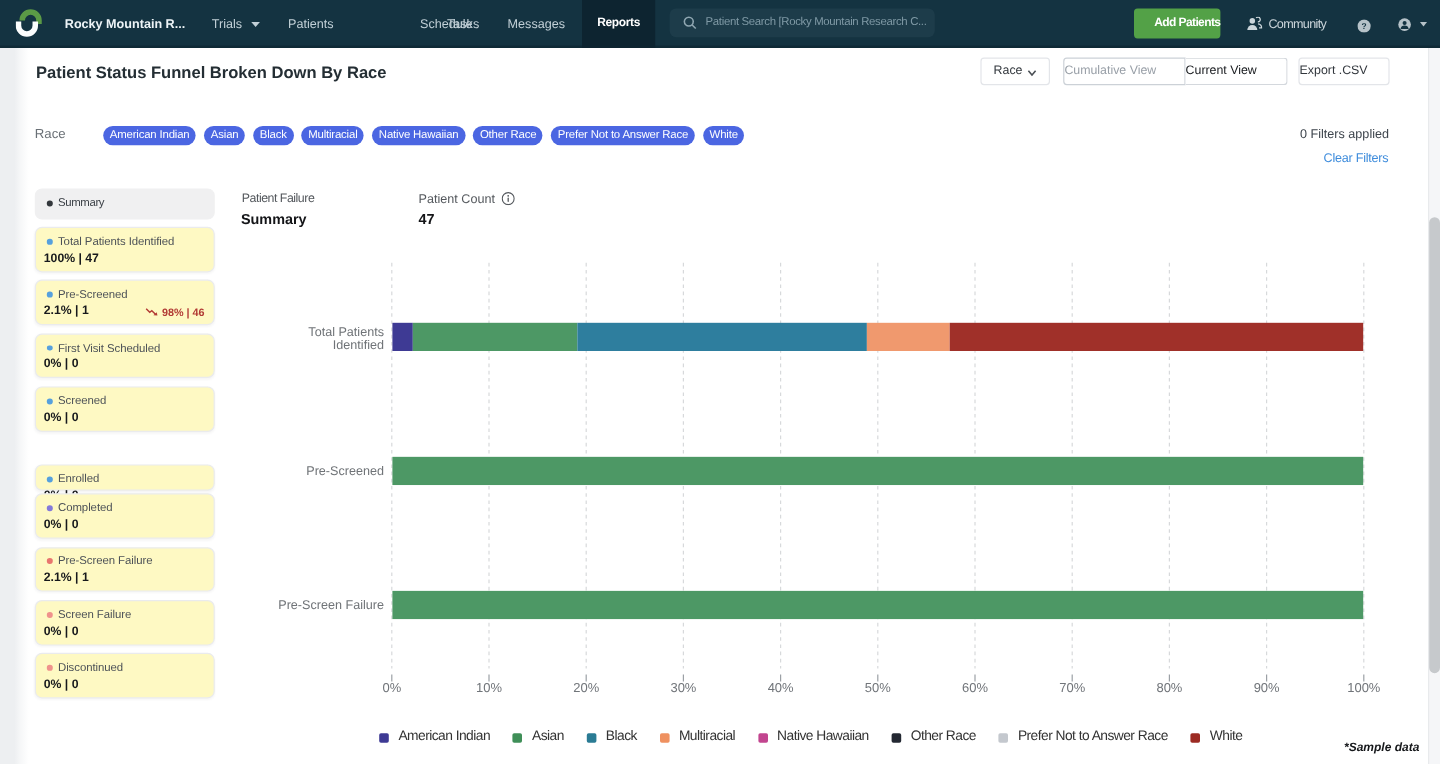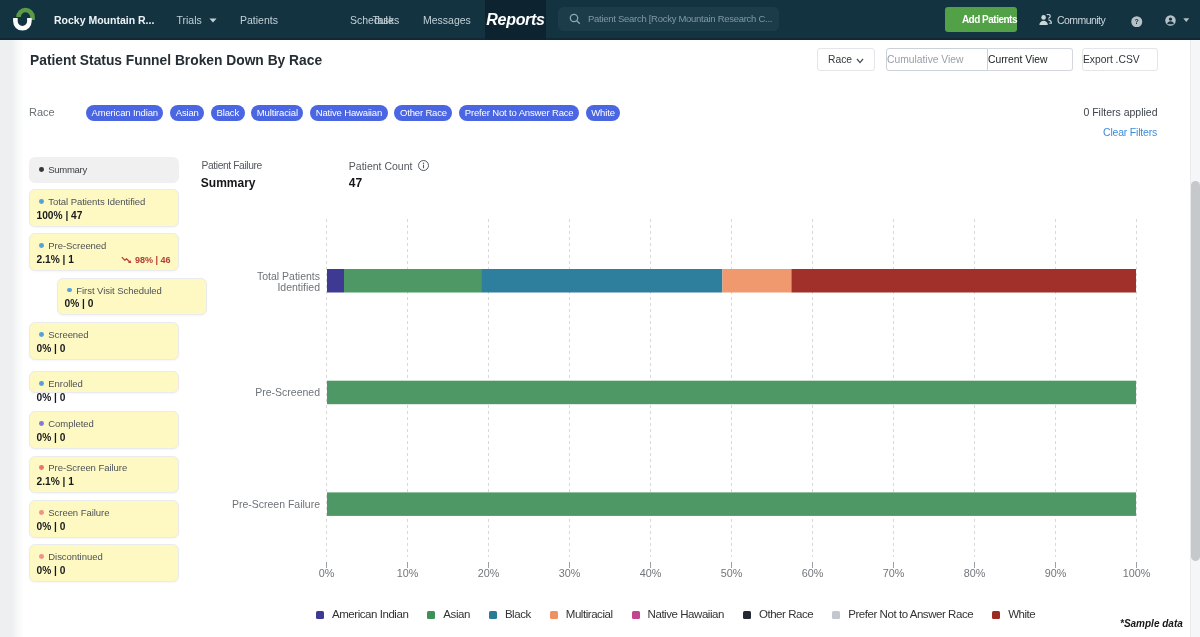--- a/index.html
+++ b/index.html
@@ -5,21 +5,21 @@
 * { margin:0; padding:0; box-sizing:border-box; }
 html,body { width:1200px; height:637px; overflow:hidden; }
 body { font-family:"Liberation Sans", sans-serif; background:#fff; position:relative; }
 .abs { position:absolute; }
 
 
 #nav { position:absolute; left:0; top:0; width:1200px; height:40px; background:#143341; border-bottom:2px solid #0f2a36; }
 #nav .navlink { position:absolute; top:0; height:40px; line-height:40px; font-size:10.5px; color:#c2d0d7; }
 #brand { position:absolute; left:54px; top:0; height:40px; line-height:40px; font-size:10.5px; font-weight:bold; color:#edf4f7; }
 #reportsTab { position:absolute; left:485px; top:0; width:61px; height:40px; background:#0d2430; }
-#reportsTab span { display:block; text-align:center; line-height:40px; color:#fff; font-weight:bold; font-size:16px; letter-spacing:-0.3px;font-style:italic; }
+#reportsTab span { display:block; text-align:center; line-height:40px; color:#fff; font-weight:bold; font-size:10px; letter-spacing:-0.3px; }
 #searchBox { position:absolute; left:558px; top:6.5px; width:221px; height:24px; background:#1d3c4a; border-radius:5.5px; }
 #searchBox .ph { position:absolute; left:30px; top:0; line-height:24px; font-size:9.5px; letter-spacing:-0.28px; color:#7f99a5; white-space:nowrap; }
 #addBtn { position:absolute; left:945px; top:7px; width:72px; height:25px; background:#53a147; border-radius:3px; color:#fff; font-size:10px; letter-spacing:-0.5px; font-weight:bold; text-align:right; line-height:25px;padding-left:16px; }
 #community { position:absolute; left:1057px; top:0; height:40px; line-height:40px; font-size:10.5px; letter-spacing:-0.55px; color:#ccd6db; }
 
 
 #title { position:absolute; left:30px; top:54px; font-size:13.8px; font-weight:bold; color:#242e34; line-height:1; }
 .btn { position:absolute; top:48px; height:23px; background:#fff; border:1px solid #e3e5e9; border-radius:3px; font-size:10.3px; color:#32373d; text-align:left; line-height:21px; }
 #btnRace { left:817px; width:58px; text-align:left; padding-left:10px; }
 #btnCum { left:886px; width:102px; color:#989fa7; border-color:#ccd1d7; border-radius:3px 0 0 3px; }
@@ -150,35 +150,35 @@
     <div class="trow">
       <div class="dot" style="background:#56a0dd;"></div>
       <div class="lbl">Pre-Screened</div>
     </div>
     <div class="val">2.1% | 1</div>
   <div class="ann"><svg width="11" height="8" viewBox="0 0 11 8" style="margin-right:2.5px;">
         <path d="M0.8 1.2 L3.8 4.2 L5.5 2.9 L8.8 6" stroke="#b23b35" stroke-width="1.2" fill="none"></path>
         <path d="M10.2 7 L6.8 6.7 L9.6 4.3 Z" fill="#b23b35"></path>
       </svg>98% | 46</div>
   </div>
-<div class="card" style="top:277.8px; height:37.5px;margin-left:28px;">
+<div class="card" style="top:277.8px; height:37.5px;">
     <div class="trow">
       <div class="dot" style="background:#56a0dd;"></div>
       <div class="lbl">First Visit Scheduled</div>
     </div>
     <div class="val">0% | 0</div>
   </div>
 <div class="card" style="top:322.3px; height:37.5px;">
     <div class="trow">
       <div class="dot" style="background:#56a0dd;"></div>
       <div class="lbl">Screened</div>
     </div>
     <div class="val">0% | 0</div>
   </div>
-<div class="card" style="top:371px; height:22px;padding-left:39px;">
+<div class="card" style="top:387px; height:22px;padding-left:39px;">
     <div class="trow">
       <div class="dot" style="background:#56a0dd;"></div>
       <div class="lbl">Enrolled</div>
     </div>
     <div class="val">0% | 0</div>
   </div>
 <div class="card" style="top:411.1px; height:37.5px;">
     <div class="trow">
       <div class="dot" style="background:#8379da;"></div>
       <div class="lbl">Completed</div>

